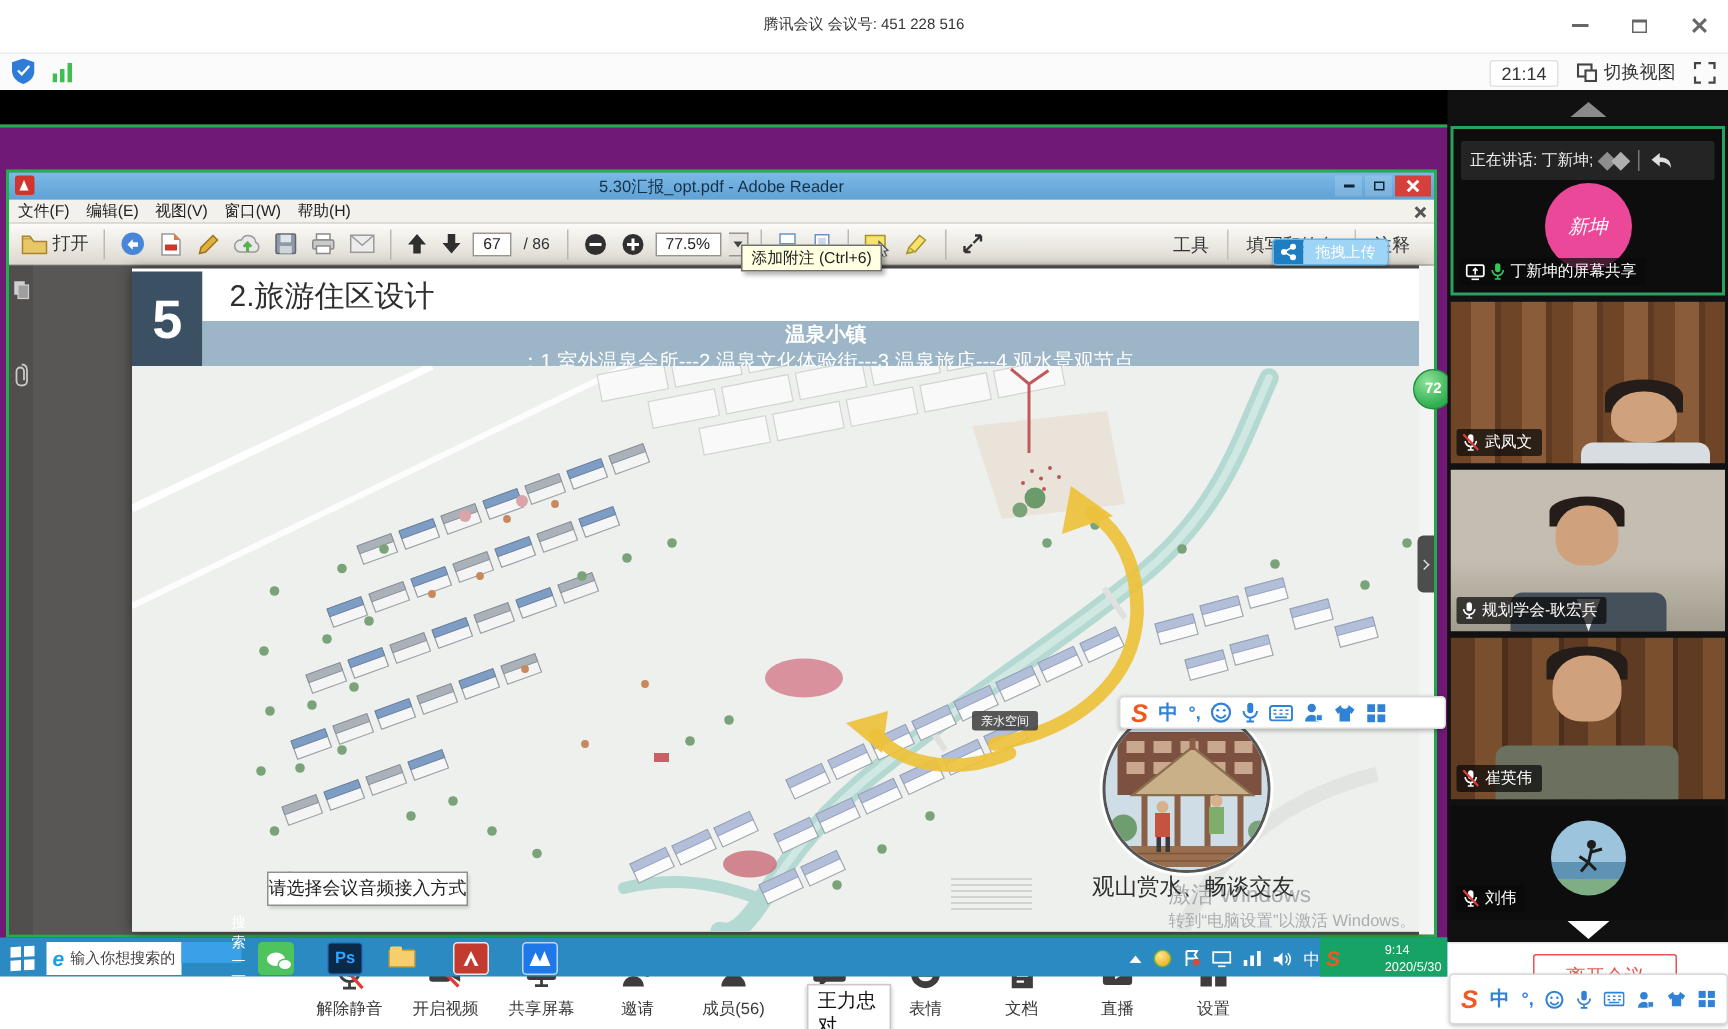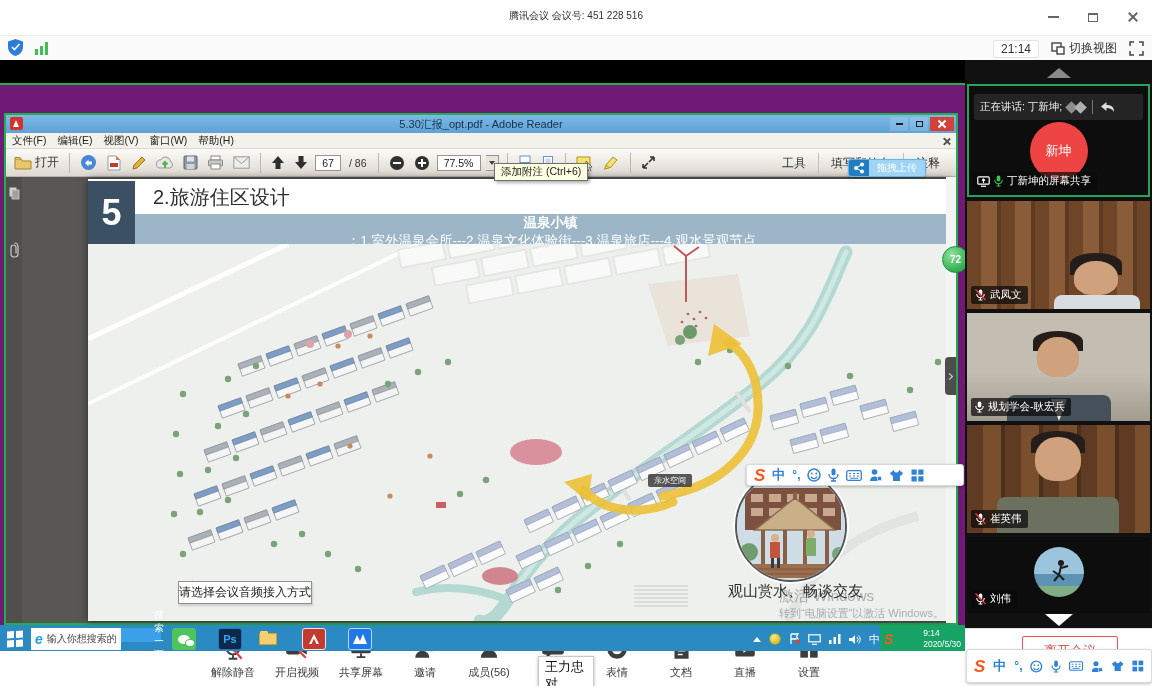--- a/index.html
+++ b/index.html
@@ -135,21 +135,21 @@
   .scroll-up { width:0; height:0; border-left:12px solid transparent; border-right:12px solid transparent; border-bottom:10px solid #8a8a8a; margin:8px auto 6px auto; cursor:default; }
   .scroll-down { position:absolute; left:50%; transform:translateX(-50%); bottom:2px; width:0; height:0; border-left:14px solid transparent; border-right:14px solid transparent; border-top:12px solid #fff; cursor:default; z-index:5; }
   .tile { position:relative; width:183px; background:#0d0d0d; margin-bottom:4px; overflow:hidden; }
   .tile.active { border:2px solid #2aa25f; }
   .t1 { height:113px; } .t2,.t3,.t4 { height:108px; } .t5 { height:76px; }
   .speak-overlay { position:absolute; left:5px; right:5px; top:8px; height:26px; background:rgba(40,40,40,.88); display:flex; align-items:center; padding:0 6px; gap:5px; z-index:3; border-radius:2px; }
   .speak-overlay .txt { color:#eee; font-size:10.5px; white-space:nowrap; }
   .diam { width:9px; height:9px; background:#8e8e8e; transform:rotate(45deg); }
   .diam.d2 { background:#b0b0b0; margin-left:-5px; }
   .ov-div { width:1px; height:14px; background:#777; margin:0 2px; }
-  .avatar-big { position:absolute; left:50%; top:36px; transform:translateX(-50%); width:58px; height:58px; border-radius:50%; background:#ef4444; color:#fff; font-size:13px; display:flex; align-items:center; justify-content:center; z-index:1; }
+  .avatar-big { position:absolute; left:50%; top:36px; transform:translateX(-50%); width:58px; height:58px; border-radius:50%; background:#ec4899; color:#fff; font-size:13px; display:flex; align-items:center; justify-content:center; z-index:1;font-style:italic; }
   .namebar { position:absolute; left:4px; bottom:5px; background:rgba(10,10,10,.72); border-radius:2px; padding:2px 6px 2px 4px; display:flex; align-items:center; gap:4px; z-index:4; }
   .namebar .nm { color:#fff; font-size:10.5px; white-space:nowrap; }
   .vid { position:absolute; inset:0; }
   .v2 { background:repeating-linear-gradient(90deg,#6f4528 0 14px,#8a5c3a 14px 30px,#5e3a22 30px 34px); }
   .v3 { background:linear-gradient(180deg,#c3beb1 0 55%,#a29c8e 100%); }
   .v4 { background:repeating-linear-gradient(90deg,#5e3b22 0 16px,#7a4f2e 16px 34px,#4c2f1a 34px 38px); }
   .head { position:absolute; border-radius:48% 48% 42% 42%; background:#cfa17c; }
   .hair { position:absolute; border-radius:50% 50% 0 0; background:#241d19; }
   .torso { position:absolute; border-radius:8px 8px 0 0; }
   .avatar-sm { position:absolute; left:50%; top:10px; transform:translateX(-50%); width:50px; height:50px; border-radius:50%; background:linear-gradient(180deg,#9cc4dd 0 55%,#5e93b4 55% 78%,#7fae84 78% 100%); overflow:hidden; }

